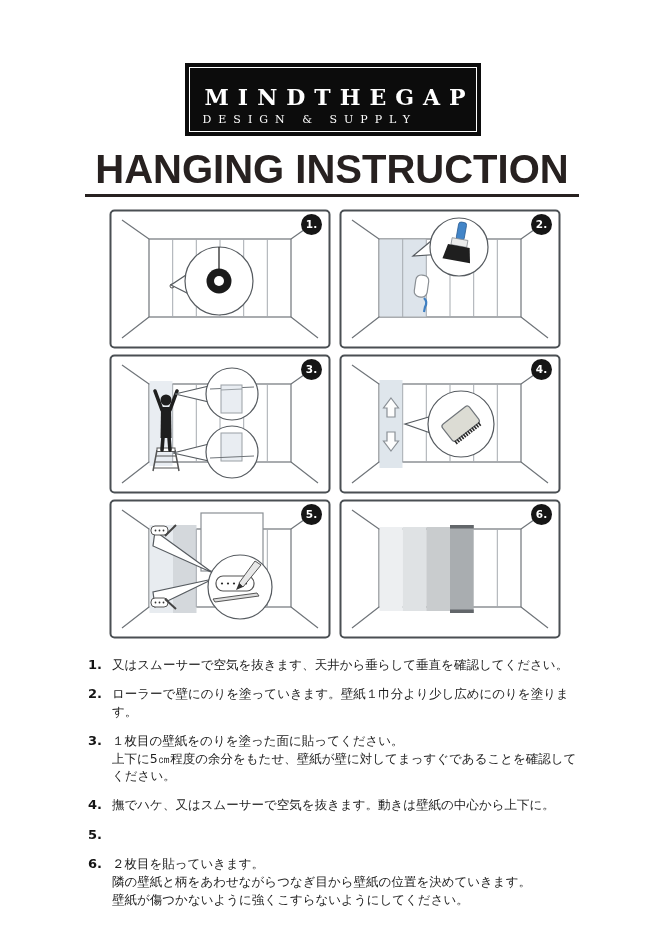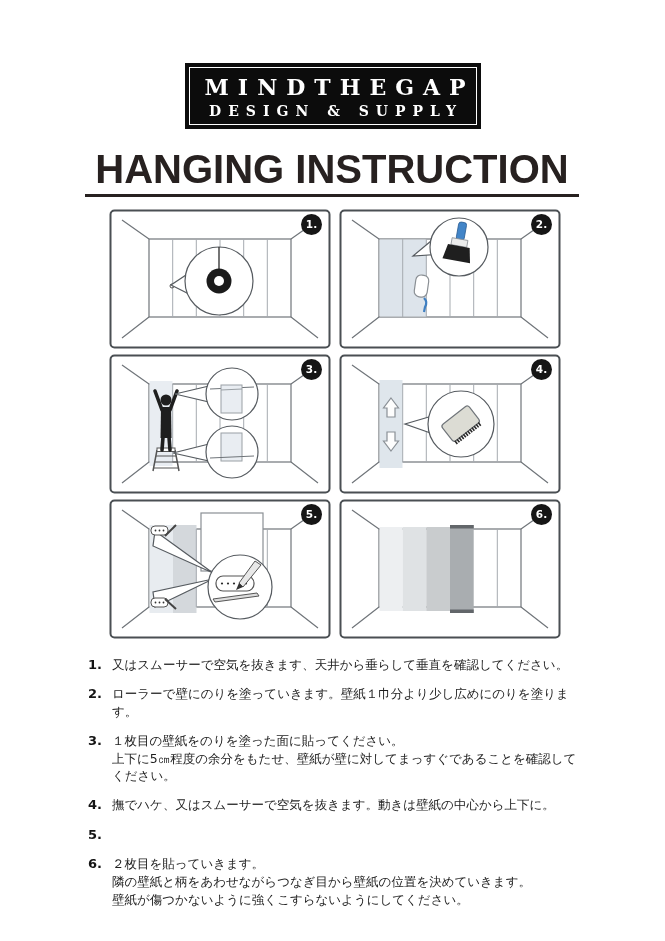--- a/index.html
+++ b/index.html
@@ -3,32 +3,32 @@
 <meta charset="utf-8">
 <style>
   html,body{margin:0;padding:0;}
   body{
     width:665px;height:941px;background:#ffffff;
     font-family:"DejaVu Sans","Liberation Sans",sans-serif;
     position:relative;overflow:hidden;
   }
   
   .logo{width:296px;margin:63px auto 0;background:#0c0c0c;padding:4px;box-sizing:border-box;}
-  .logo-inner{border:1.5px solid #ffffff;padding:6px 6px 5px;text-align:center;}
+  .logo-inner{border:1.5px solid #ffffff;padding:16px 6px 5px;}
   .logo-brand{
     font-family:"DejaVu Serif","Liberation Serif",serif;font-weight:bold;
     color:#ffffff;font-size:22px;letter-spacing:9px;text-indent:9px;white-space:nowrap;
   }
   .logo-tagline{
-    font-family:"DejaVu Serif","Liberation Serif",serif;font-weight:bold;
-    color:#ffffff;font-size:14px;letter-spacing:7px;text-indent:7px;margin-top:3px;white-space:nowrap;
+    font-family:"DejaVu Serif","Liberation Serif",serif;font-weight:normal;
+    color:#ffffff;font-size:11px;letter-spacing:7px;text-indent:7px;margin-top:3px;white-space:nowrap;
   }
   
   .title{
-    margin:18px 0 0 85px;width:494px;text-align:center;
+    margin:11px 0 0 85px;width:494px;text-align:center;
     font-family:"Liberation Sans","DejaVu Sans",sans-serif;
     font-size:40px;font-weight:bold;color:#272120;letter-spacing:0px;
     border-bottom:3px solid #272120;padding-bottom:2px;white-space:nowrap;
   }
   
   .panels{
     width:452px;margin:12px 0 0 109px;
     display:grid;grid-template-columns:222px 222px;grid-auto-rows:140px;gap:5px 8px;
   }
   .panel{position:relative;width:222px;height:140px;}

